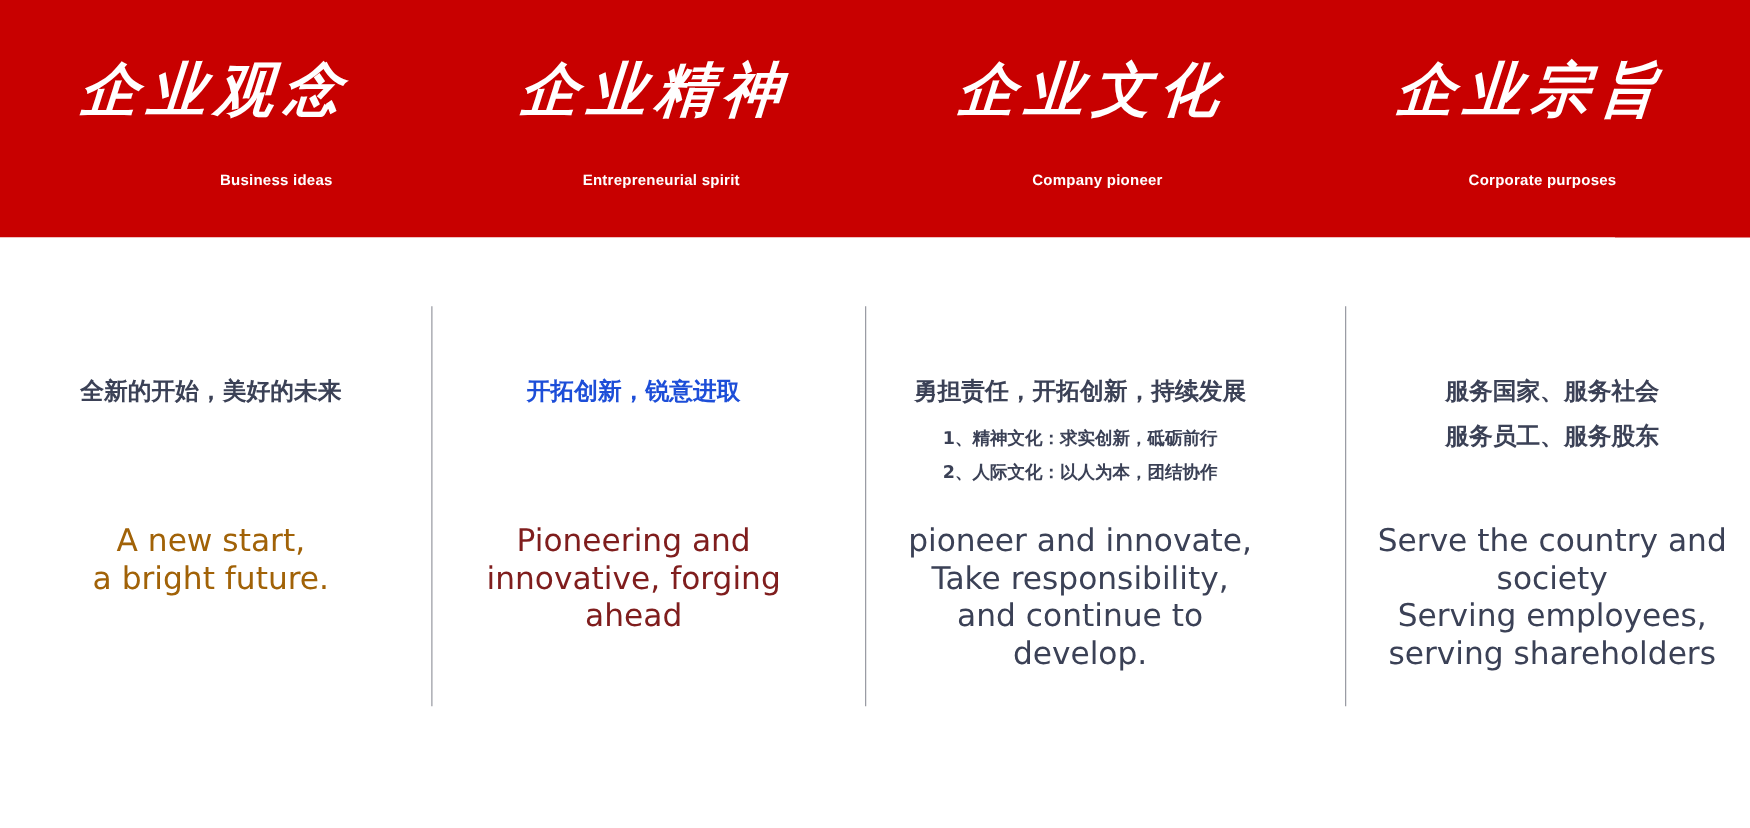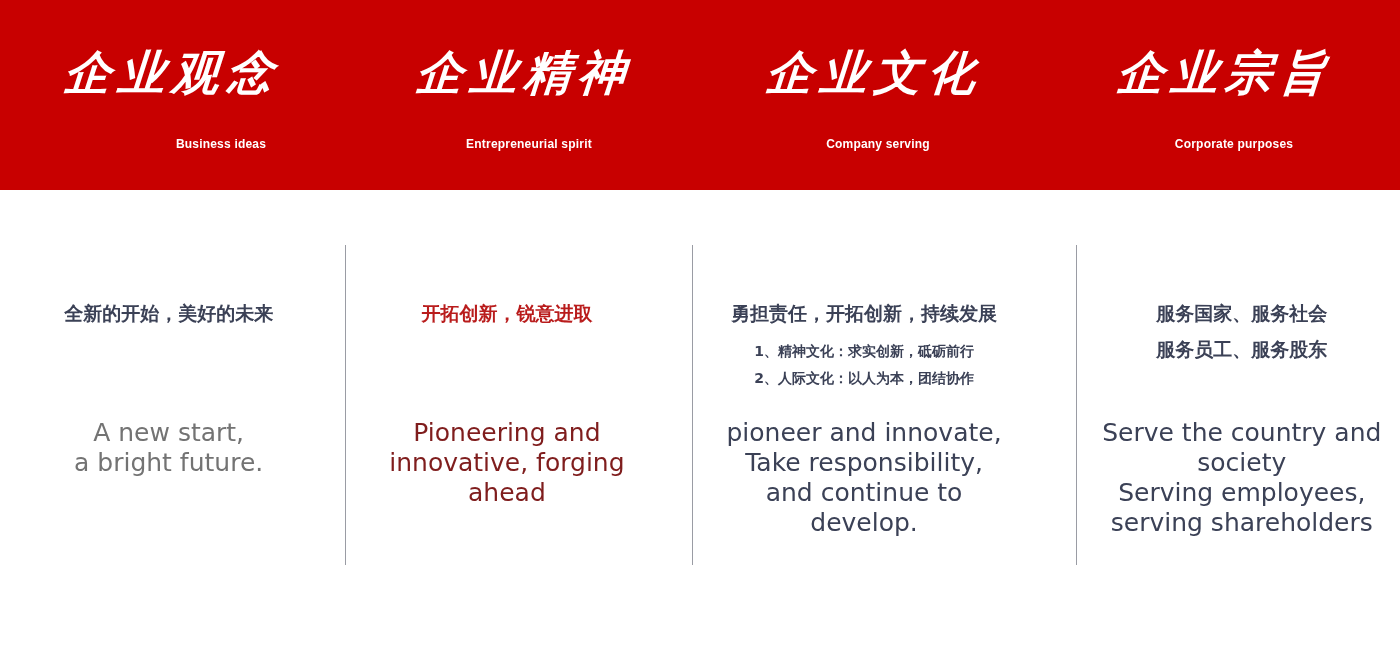--- a/index.html
+++ b/index.html
@@ -176,21 +176,21 @@
       <div class="en-sub" style="color: rgb(255, 255, 255);">Business ideas</div>
     </div>
 
     <div class="header-col c2">
       <div class="cn-title" style="color: rgb(255, 255, 255);">企业精神</div>
       <div class="en-sub" style="color: rgb(255, 255, 255);">Entrepreneurial spirit</div>
     </div>
 
     <div class="header-col c3">
       <div class="cn-title" style="color: rgb(255, 255, 255);">企业文化</div>
-      <div class="en-sub" style="color: rgb(255, 255, 255);">Company serving</div>
+      <div class="en-sub" style="color: rgb(255, 255, 255);">Company pioneer</div>
     </div>
 
     <div class="header-col c4">
       <div class="cn-title" style="color: rgb(255, 255, 255);">企业宗旨</div>
       <div class="en-sub" style="color: rgb(255, 255, 255);">Corporate purposes</div>
     </div>
 
   </div>
 
   <div class="body-area">
@@ -198,28 +198,28 @@
     <div class="divider d1" style="background: rgb(154, 156, 164);"></div>
     <div class="divider d2" style="background: rgb(154, 156, 164);"></div>
     <div class="divider d3" style="background: rgb(154, 156, 164);"></div>
 
     <div class="cols">
 
       <div class="col col1">
         <div class="cn-head" style="color: rgb(59, 65, 86);">
           <span class="line">全新的开始，美好的未来</span>
         </div>
-        <div class="en-body" style="color: #737373;">
+        <div class="en-body" style="color: #a16207;">
           <span class="line">A new start,</span>
           <span class="line">a bright future.</span>
         </div>
       </div>
 
       <div class="col col2">
-        <div class="cn-head" style="color: #b91c1c;">
+        <div class="cn-head" style="color: #1d4ed8;">
           <span class="line">开拓创新，锐意进取</span>
         </div>
         <div class="en-body" style="color: #7f1d1d;">
           <span class="line">Pioneering and</span>
           <span class="line">innovative, forging</span>
           <span class="line">ahead</span>
         </div>
       </div>
 
       <div class="col col3">

